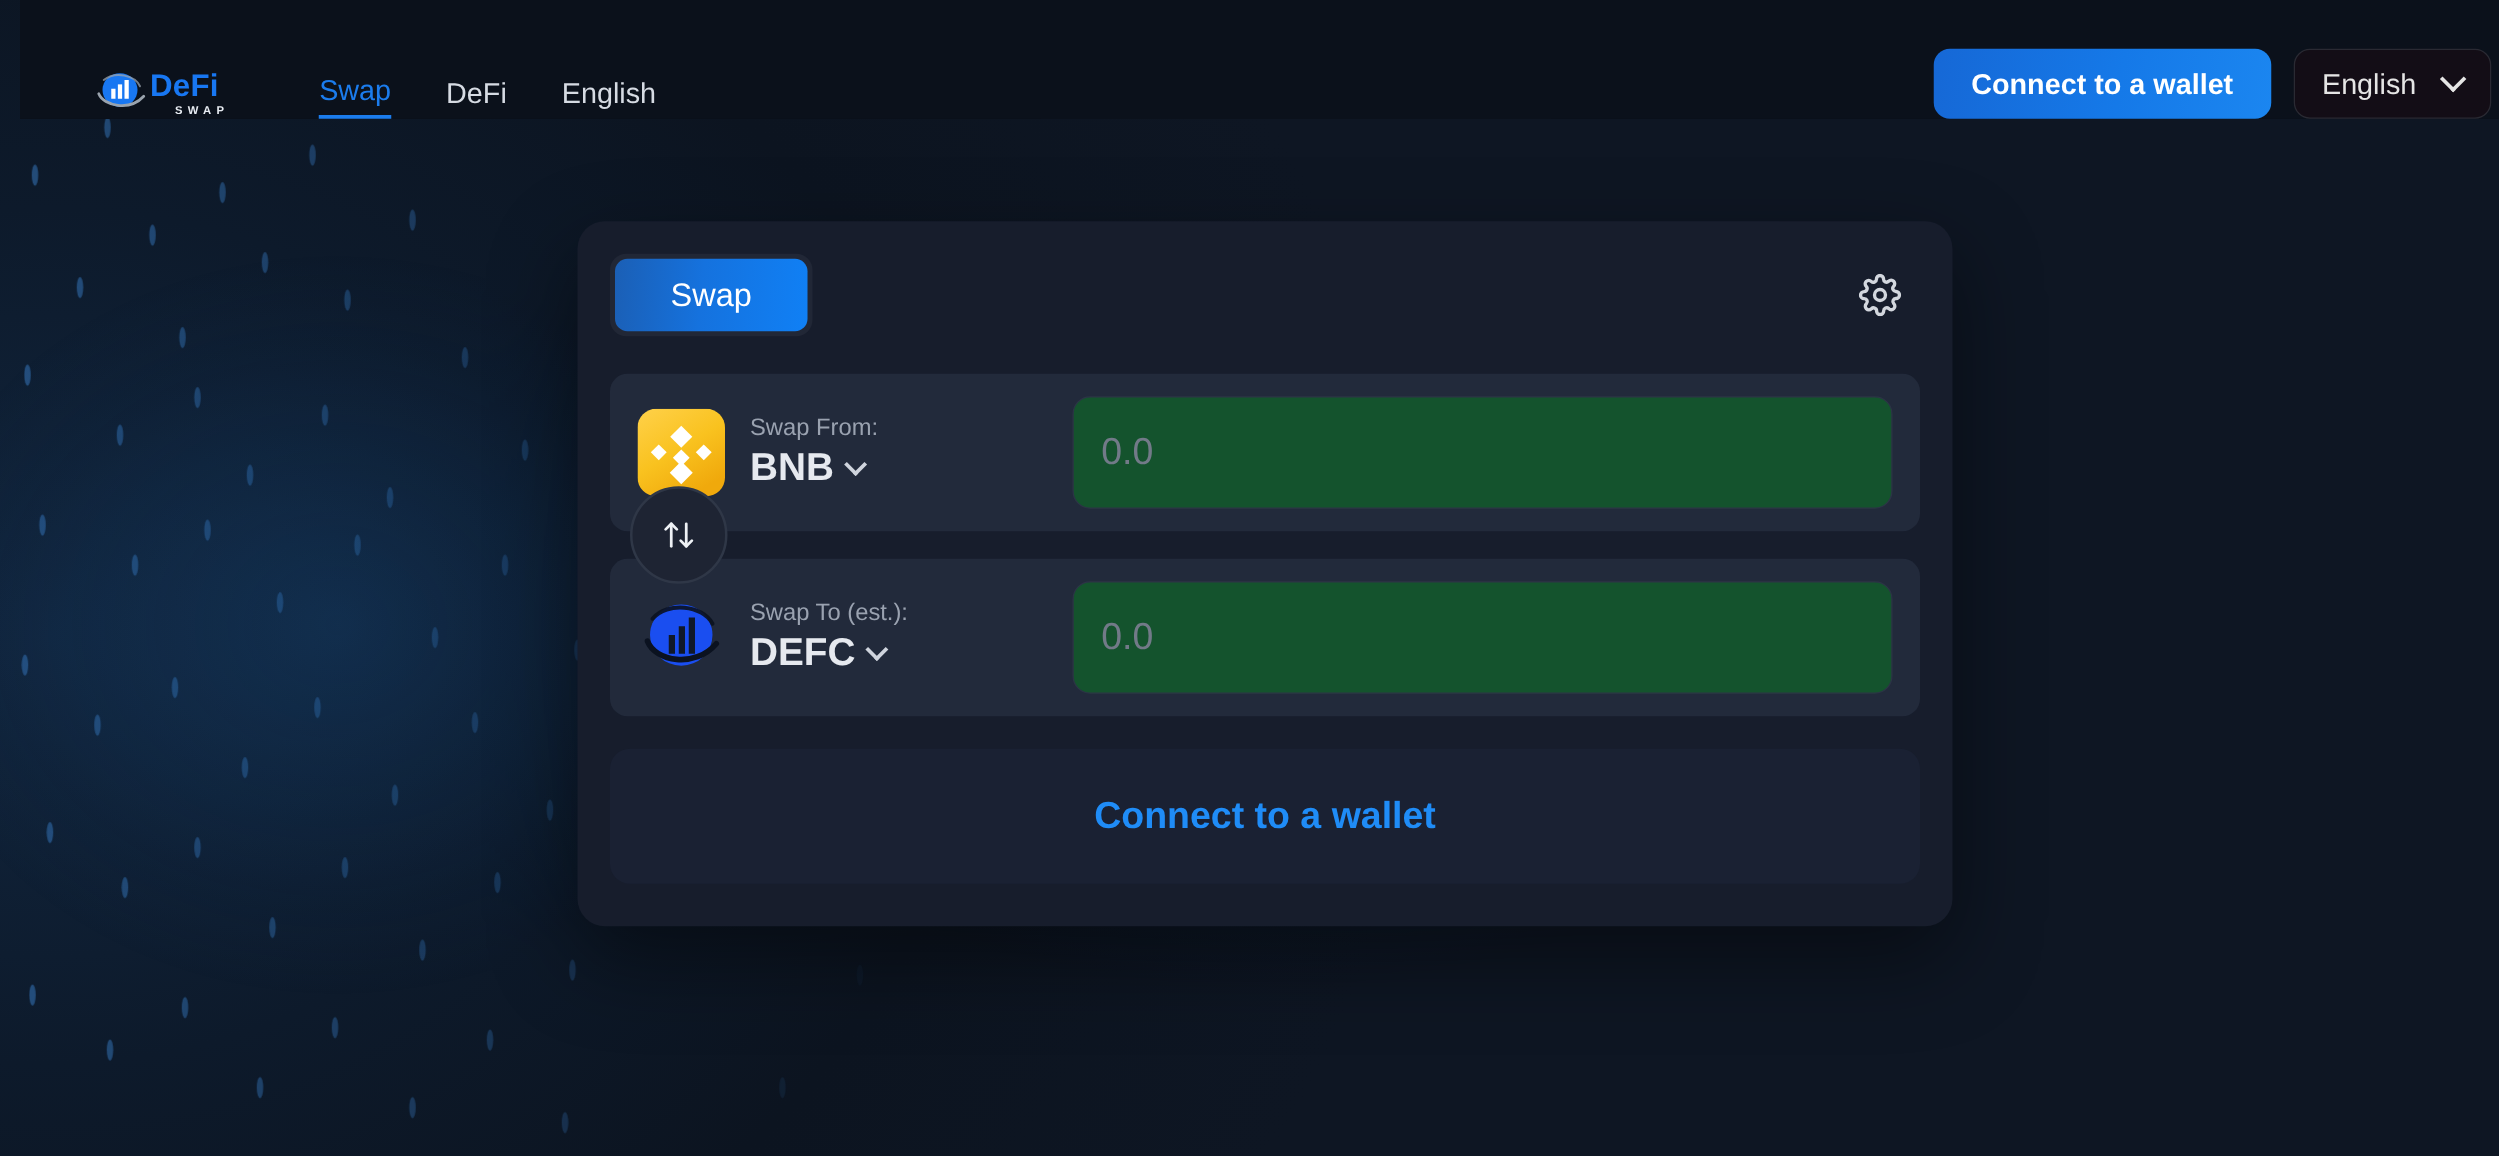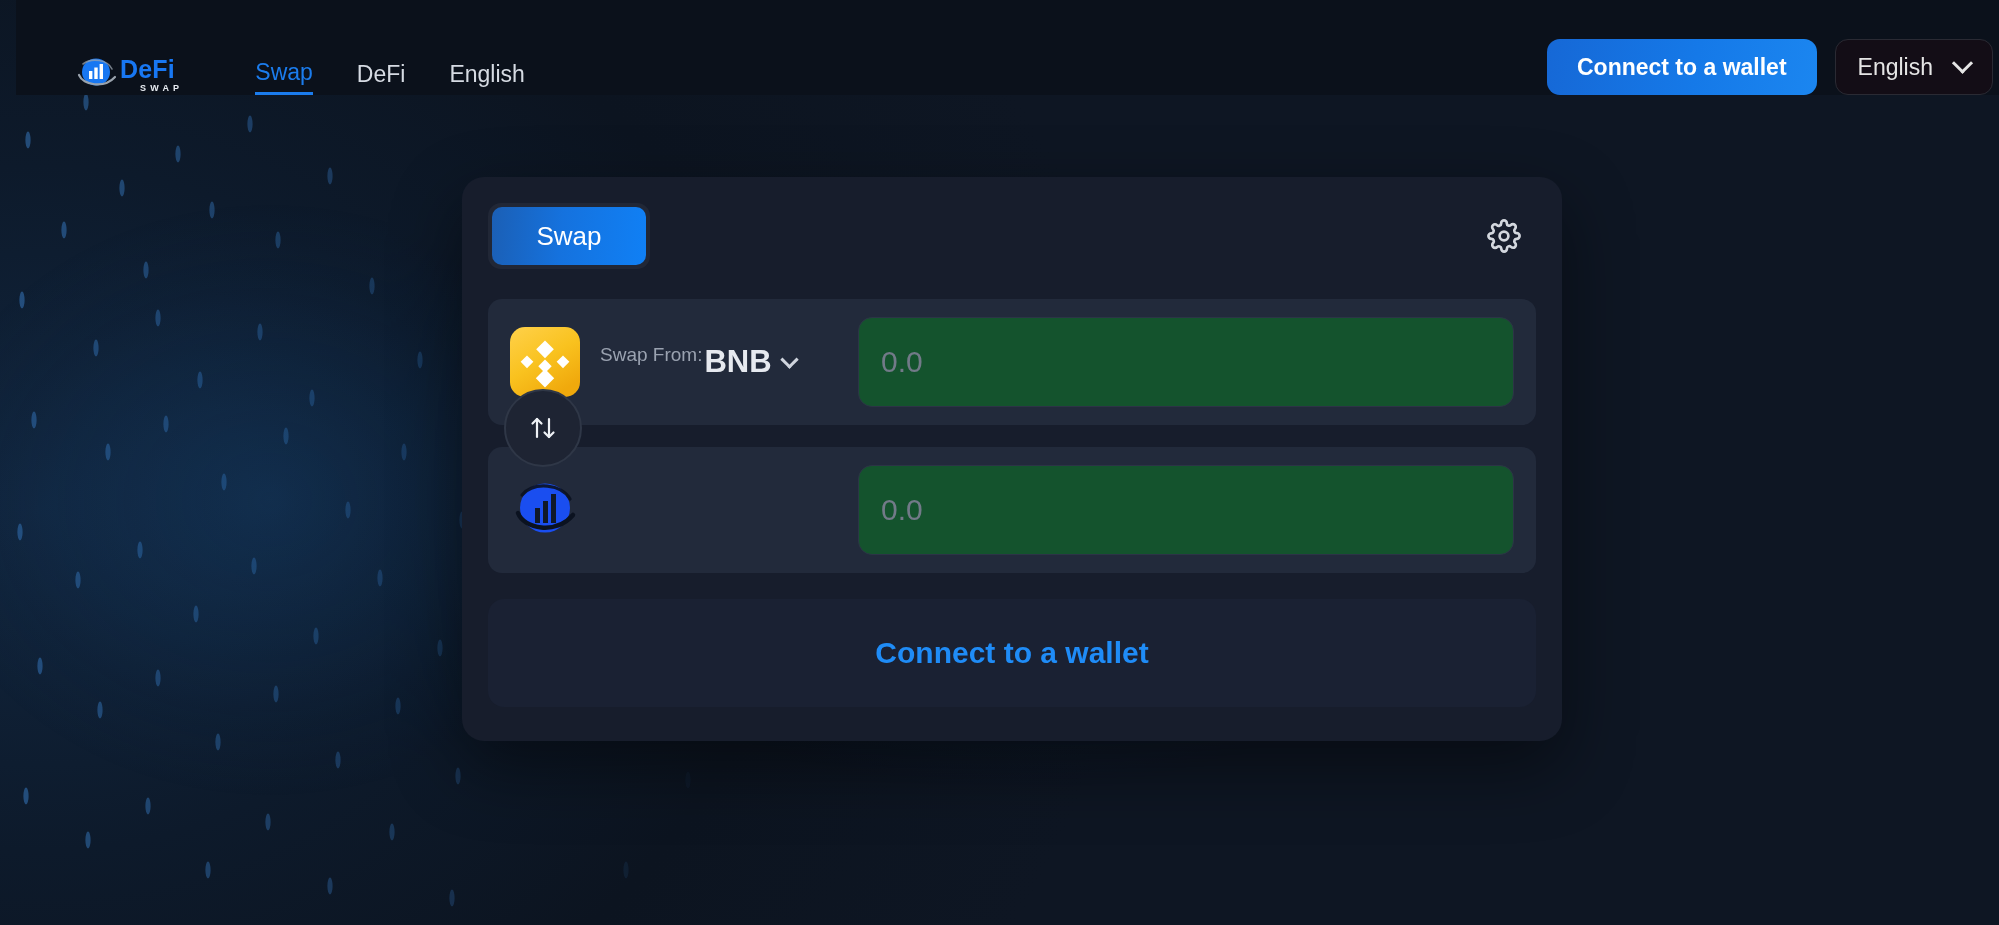--- a/index.html
+++ b/index.html
@@ -191,21 +191,21 @@
   #panel-from { margin-bottom: 0; }
   #panel-to { margin-top: 22px; }
 
   .token-left {
     display: flex; align-items: center;
     gap: 20px;
     width: 330px;
     flex: none;
   }
   .token-icon { width: 70px; height: 70px; flex: none; }
-  .token-meta { display: flex; flex-direction: row; gap: 2px; }
+  .token-meta { display: flex; flex-direction: column; gap: 2px; }
   .token-label {
     font-size: 19px;
     color: #9aa2b0;
     white-space: nowrap;
   }
   .token-pick {
     display: flex; align-items: center; gap: 11px;
     cursor: pointer;
     font-weight: bold;
   }
@@ -448,20 +448,27 @@
     <div class="token-panel" id="panel-to">
       <div class="token-left">
         <svg class="token-icon" viewBox="0 0 70 70">
           <ellipse cx="35" cy="33" rx="25" ry="24.5" fill="#1a4ef0"></ellipse>
           <rect x="25" y="33" width="5" height="15" fill="#101828"></rect>
           <rect x="33" y="26" width="5" height="22" fill="#101828"></rect>
           <rect x="41" y="19" width="5" height="29" fill="#101828"></rect>
           <path d="M8 38 C14 54, 46 60, 63 40" stroke="#0b1220" stroke-width="4.5" fill="none" stroke-linecap="round"></path>
           <path d="M12 20 C24 6, 52 9, 60 24" stroke="#0b1220" stroke-width="3.2" fill="none" stroke-linecap="round" opacity=".9"></path>
         </svg>
+        <div class="token-meta">
+          <span class="token-label">Swap To (est.):</span>
+          <div class="token-pick">
+            <span class="token-symbol">DEFC</span>
+            <span class="token-chev"></span>
+          </div>
+        </div>
       </div>
       <input class="amount-input" type="text" placeholder="0.0" style="">
     </div>
 
     <button id="connect-bottom">Connect to a wallet</button>
   </div>
 
 </div>
 
 </body></html>

